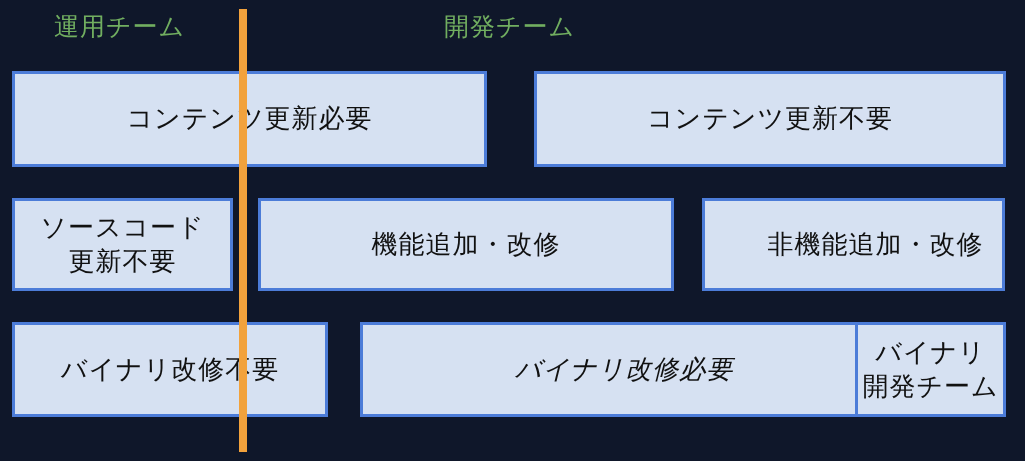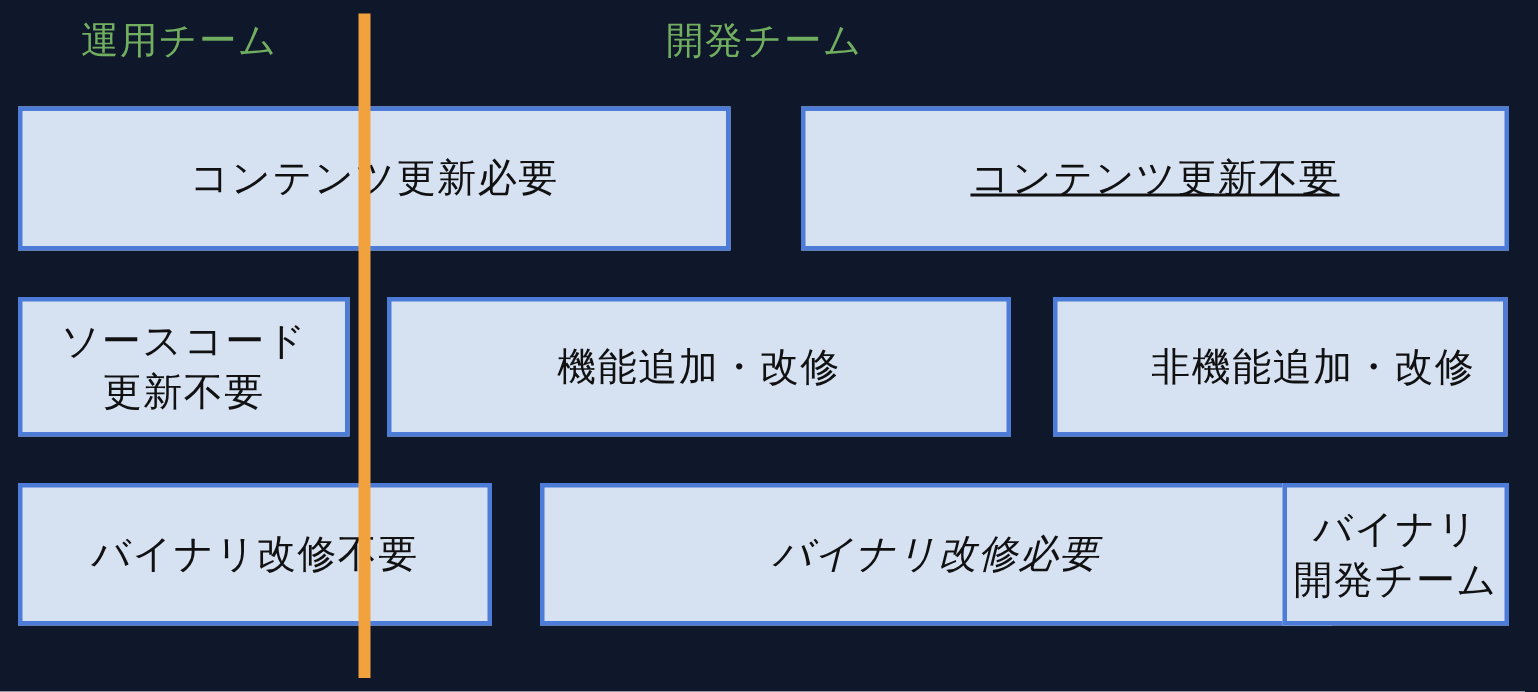--- a/index.html
+++ b/index.html
@@ -47,21 +47,21 @@
     text-align: center;
     font-size: 26px;
     line-height: 1.28;
     color: #111111;
     letter-spacing: 1px;
     white-space: nowrap;
     z-index: 1;
   }
   
   .box.a { left: 12px;  top: 71px;  width: 475px; height: 96px; }
-  .box.b { left: 534px; top: 71px;  width: 472px; height: 96px; text-decoration: underline; }
+  .box.b { left: 534px; top: 71px;  width: 472px; height: 96px; }
   
   .box.c { left: 12px;  top: 198px; width: 221px; height: 93px; }
   .box.d { left: 258px; top: 198px; width: 416px; height: 93px; }
   .box.e { left: 702px; top: 198px; width: 303px; height: 93px; padding-left: 44px; }
   
   .box.f { left: 12px;  top: 322px; width: 316px; height: 95px; }
   .box.g { left: 360px; top: 322px; width: 528px; height: 95px; font-style: italic; }
   .box.h { left: 855px; top: 322px; width: 151px; height: 95px; }
 </style>
 </head>

